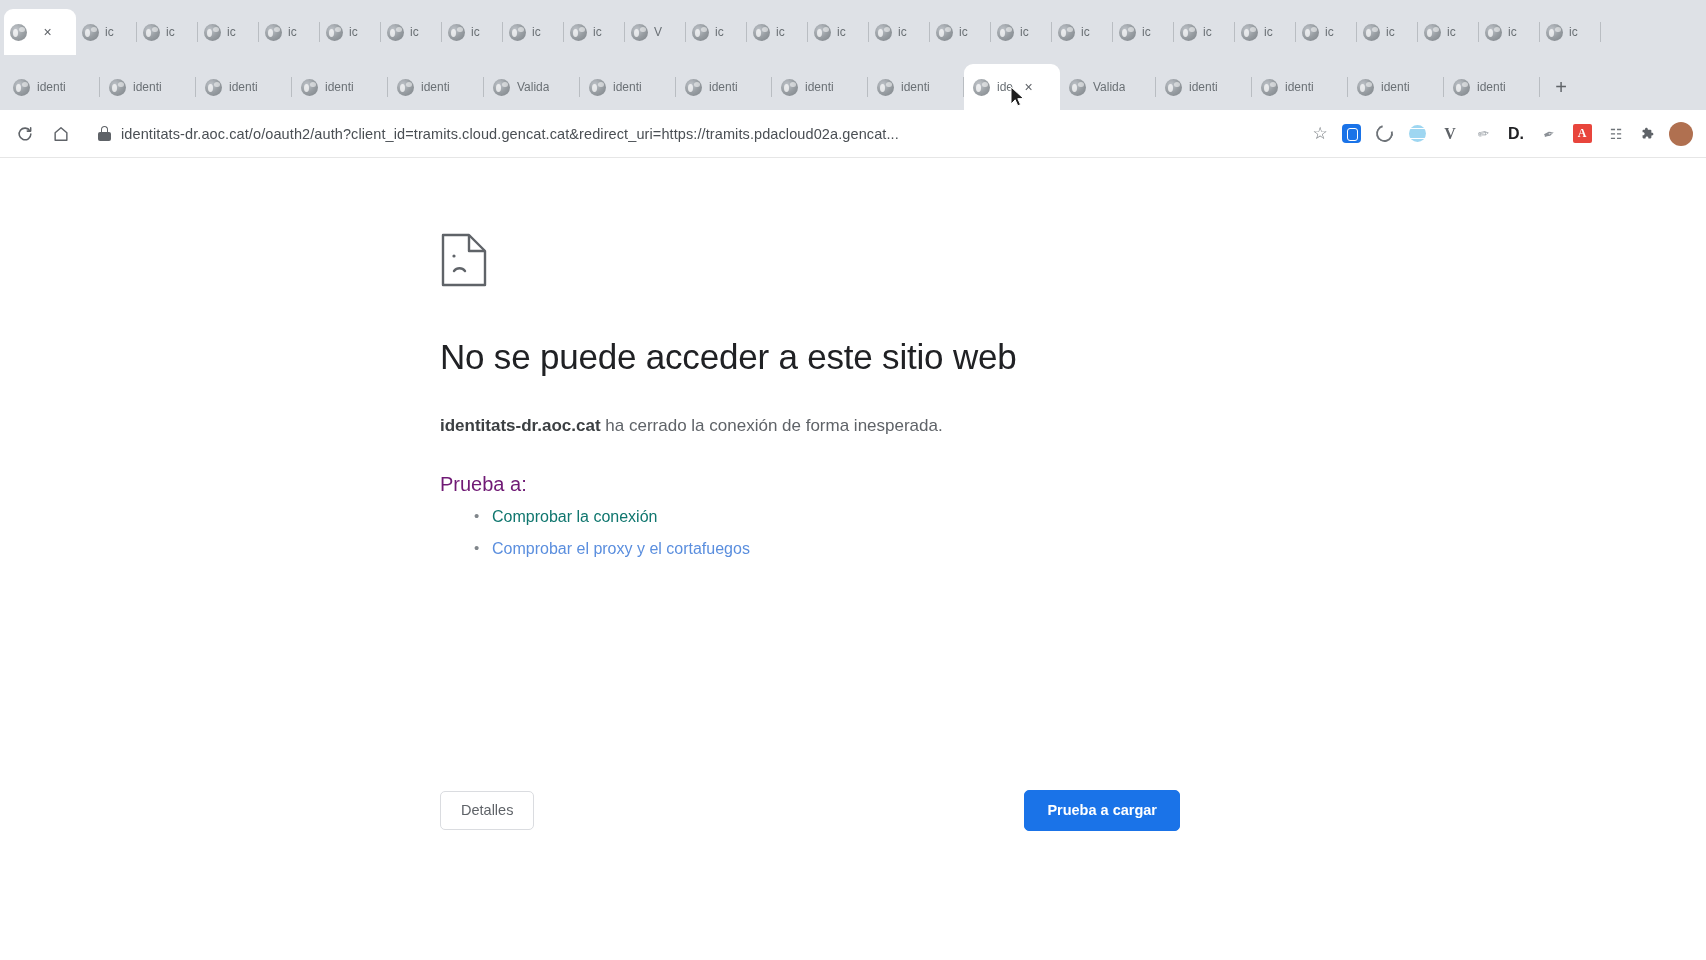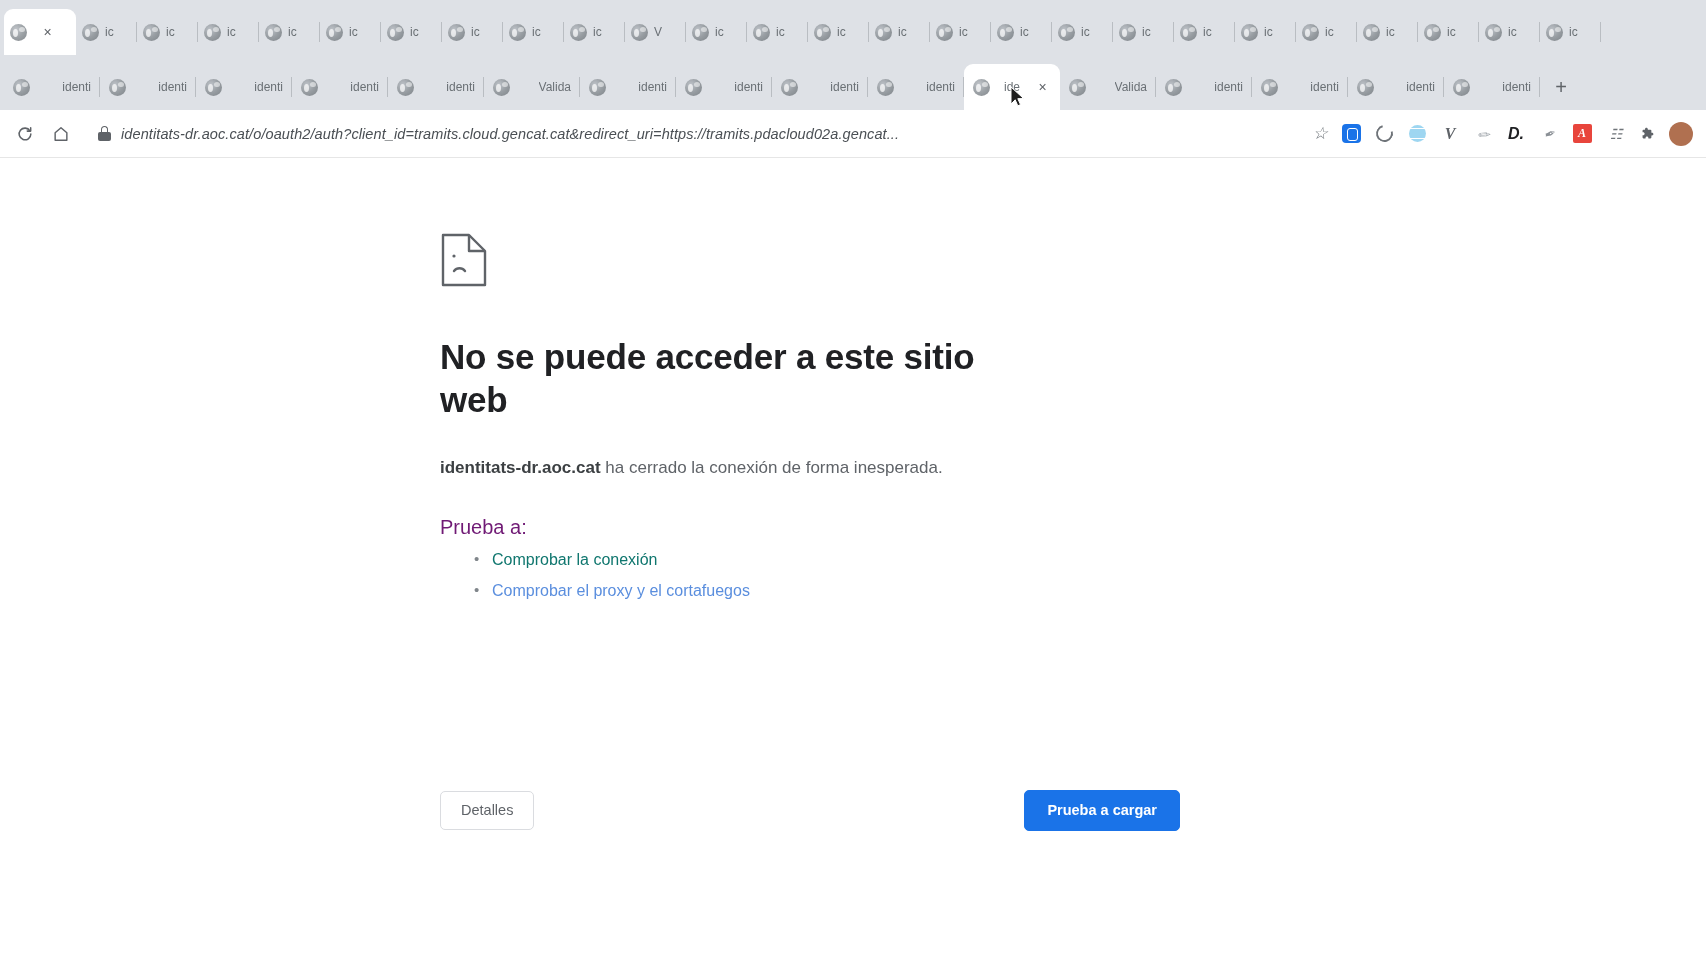--- a/index.html
+++ b/index.html
@@ -72,40 +72,39 @@
   .tabclose {
     width: 17px; height: 17px;
     display: flex; align-items: center; justify-content: center;
     color: #5f6368; font-size: 14px; line-height: 1;
     border-radius: 50%;
     flex: 0 0 17px;
   }
 
   .tab.r1 { width: 61px; padding: 0 6px; gap: 6px; }
   .tab.r1.active { width: 72px; }
-  .tab.r2 { width: 96px; padding: 0 9px; gap: 7px; justify-content: space-between; }
+  .tab.r2 { width: 96px; padding: 0 9px; gap: 7px; }
   .tab.r2.active { width: 96px; }
 
   .newtab {
     width: 30px; height: 30px;
     display: flex; align-items: center; justify-content: center;
     color: #5f6368; font-size: 20px; margin: 0 0 8px 6px;
     flex: 0 0 auto;
   }
 
   
   .toolbar {
     height: 48px;
     background: #ffffff;
     display: flex;
     align-items: center;
     padding: 0 8px;
     gap: 2px;
     border-bottom: 1px solid #e6e6e6;
-    font-style: italic;
   }
   .navbtn {
     width: 34px; height: 34px;
     display: flex; align-items: center; justify-content: center;
     color: #5f6368; flex: 0 0 34px;
   }
   .omnibox {
     flex: 1 1 auto;
     height: 30px;
     display: flex;
@@ -177,21 +176,21 @@
   }
   .errwrap {
     width: 600px;
     margin: 0 0 0 440px;
     padding-top: 74px;
   }
   .sadicon { width: 48px; height: 56px; margin-bottom: 48px; }
 
   .err-title {
     font-size: 35px;
-    font-weight: 700;
+    font-weight: 400;
     color: #202124;
     letter-spacing: -0.2px;
     line-height: 1.22;
     margin-bottom: 34px;
   }
   .err-sub {
     font-size: 17px;
     color: #5f6368;
     line-height: 1.55;
     margin-bottom: 34px;

